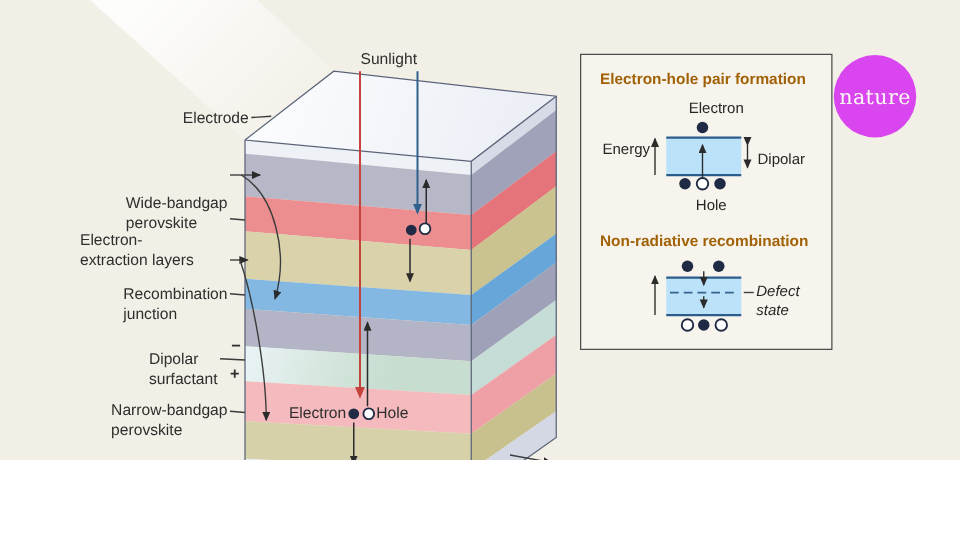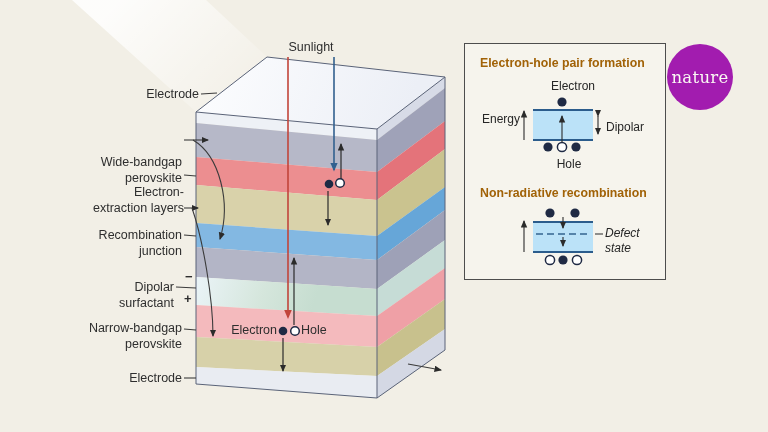--- a/index.html
+++ b/index.html
@@ -1,27 +1,27 @@
 <!DOCTYPE html>
 <html><head>
 <meta charset="utf-8">
 <style>
   html,body{margin:0;padding:0;}
-  .stage{position:relative;width:768px;height:432px;background:#f2efe6;overflow:hidden;
+  .stage{position:relative;width:768px;height:368px;background:#f2efe6;overflow:hidden;
          font-family:"Liberation Sans",sans-serif;}
   .stage svg{position:absolute;left:0;top:0;}
   .lbl{position:absolute;font-size:12.5px;line-height:16px;color:#2e2e2e;white-space:pre-line;}
-  .lbl.r{text-align:right;}
+  .lbl.r{text-align:left;}
   .sign{position:absolute;font-size:13px;line-height:14px;color:#2e2e2e;font-weight:bold;}
   .inset{position:absolute;left:464px;top:43px;width:202px;height:237px;box-sizing:border-box;
          border:1.5px solid #4d4d4d;background:#f6f4ed;}
   .inset-title{position:absolute;font-size:12.3px;line-height:14px;font-weight:bold;color:#a16207;}
   .small-lbl{position:absolute;font-size:12px;line-height:15px;color:#262626;white-space:pre-line;}
   .logo{position:absolute;left:667px;top:44px;width:66px;height:66px;border-radius:50%;
-        background:#a21caf;display:flex;align-items:center;justify-content:center;
+        background:#d946ef;display:flex;align-items:center;justify-content:center;
         color:#faf8f3;font-family:"DejaVu Serif",serif;font-size:16.5px;letter-spacing:.3px;}
   .center{transform:translateX(-50%);}
 </style>
 </head>
 <body>
 
 <div class="stage">
 
   <div class="inset"></div>
 
@@ -142,21 +142,21 @@
       <circle cx="563" cy="260" r="4.6" fill="#1f2a44"></circle>
       <circle cx="577" cy="260" r="4.6" fill="#ffffff" stroke="#1f2a44" stroke-width="1.5"></circle>
     </g>
   </svg>
 
   <div class="lbl center" style="left:311px;top:39px;">Sunlight</div>
 
   <div class="lbl r" style="right:569px;top:86px;">Electrode</div>
   <div class="lbl r" style="right:586px;top:154px;">Wide-bandgap
 perovskite</div>
-  <div class="lbl r" style="right:584px;top:184px;">Electron-
+  <div class="lbl r" style="right:613px;top:184px;">Electron-
 extraction layers</div>
   <div class="lbl r" style="right:586px;top:227px;">Recombination
 junction</div>
   <div class="lbl r" style="right:594px;top:279px;">Dipolar
 surfactant</div>
   <div class="lbl r" style="right:586px;top:320px;">Narrow-bandgap
 perovskite</div>
   <div class="lbl r" style="right:586px;top:370px;">Electrode</div>
 
   <span class="sign" style="left:185px;top:270px;">−</span>

